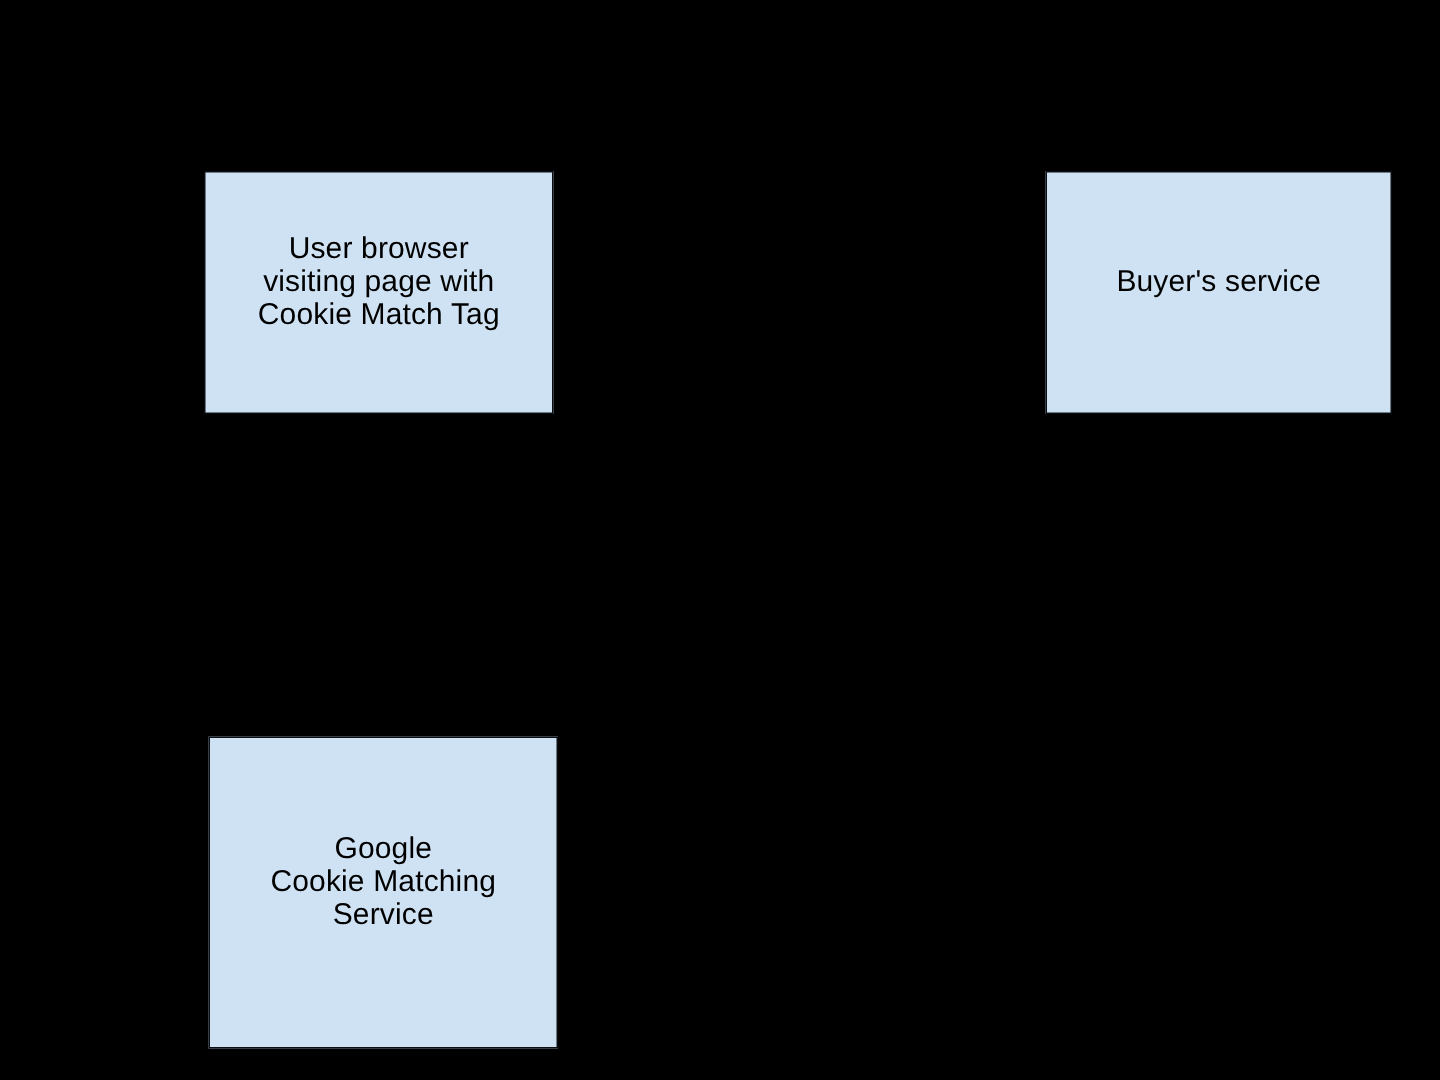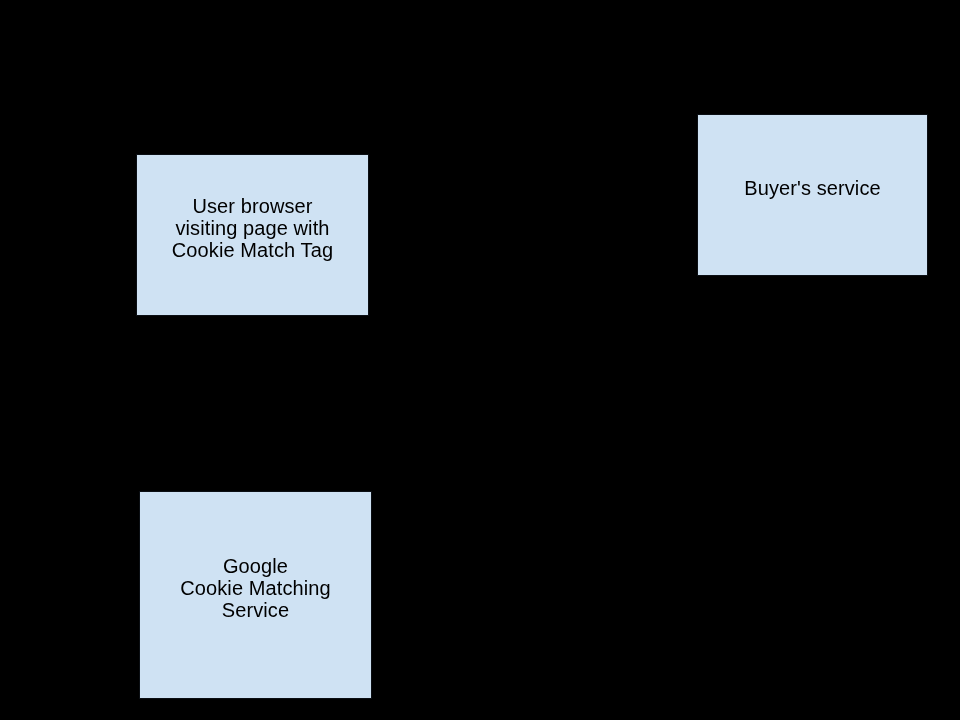--- a/index.html
+++ b/index.html
@@ -32,21 +32,20 @@
     font-size: 20px;
     line-height: 22px;
     color: #000000;
     letter-spacing: 0.1px;
   }
   .node-user-browser {
     left: 136px;
     top: 114px;
     width: 233px;
     height: 162px;
-    margin-top: 40px;
   }
   .node-buyers-service {
     left: 697px;
     top: 114px;
     width: 231px;
     height: 162px;
     justify-content: center;
   }
   .node-google-cms {
     left: 139px;

